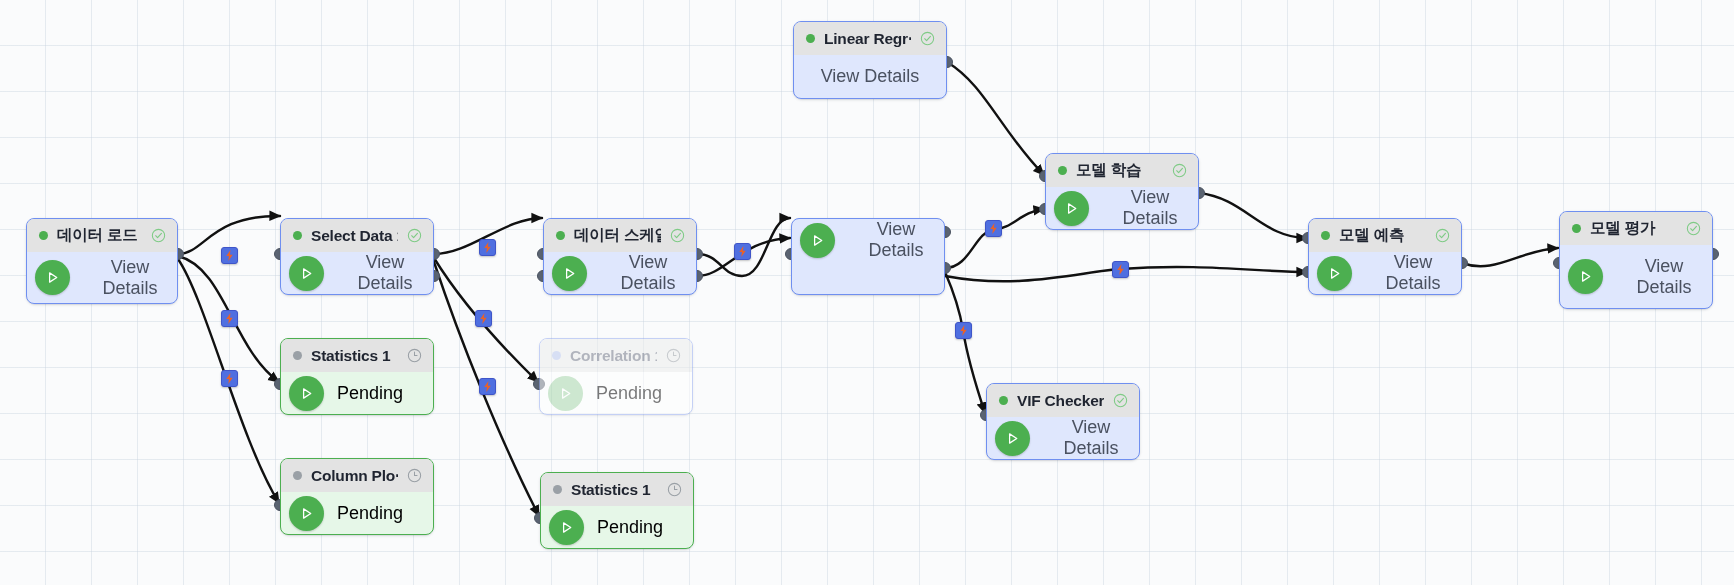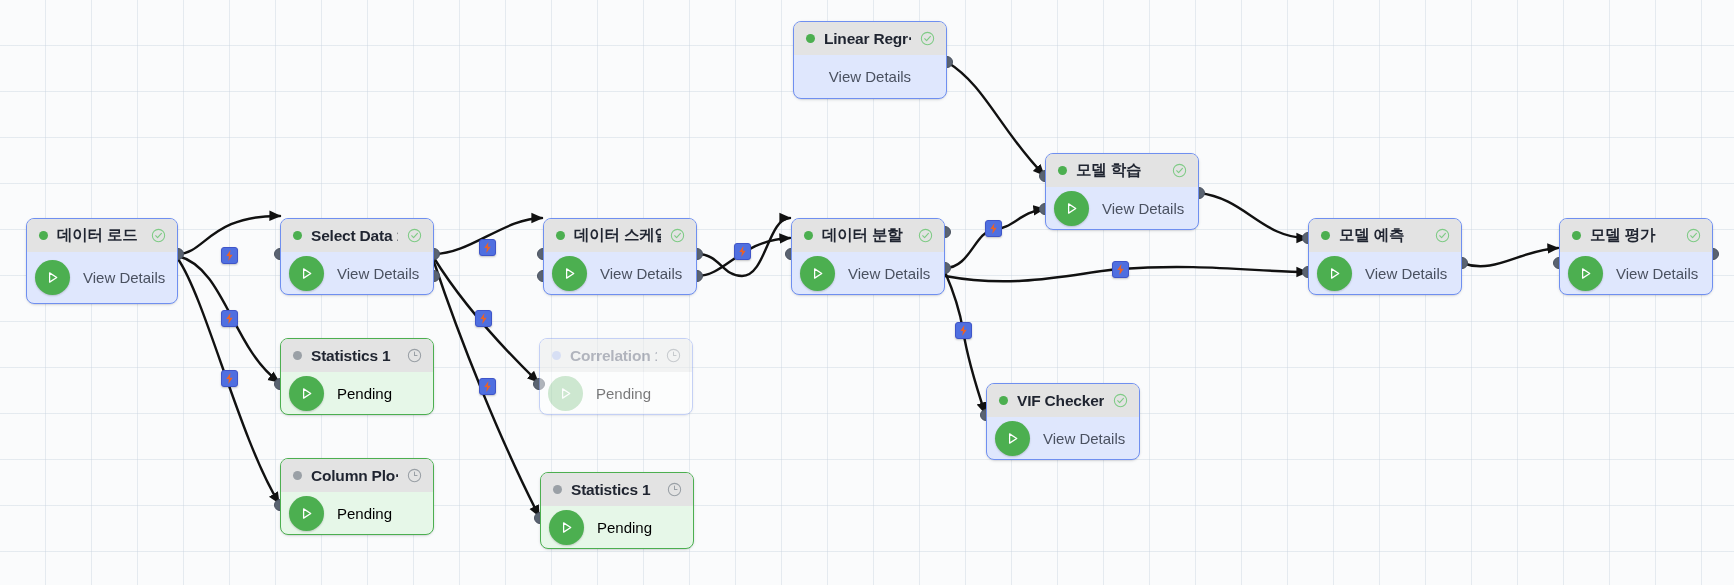--- a/index.html
+++ b/index.html
@@ -48,21 +48,21 @@
   .stat-ico{width:15px;height:15px;flex:0 0 auto;}
   .body{position:relative;height:calc(100% - 33px);display:flex;align-items:center;}
   .play{
     width:35px;height:35px;border-radius:50%;background:#4caf50;
     display:flex;align-items:center;justify-content:center;
     margin-left:8px;flex:0 0 auto;
     box-shadow:0 1px 2px rgba(0,0,0,.18);
   }
   .node.running .play{background:#a5d6a8;box-shadow:none;}
   .play svg{display:block;}
-  .vdt{font-size:15px;color:#4a5160;margin-left:13px;text-align:center;}
+  .vdt{font-size:18px;color:#4a5160;margin-left:13px;text-align:center;}
   .node.pending .vdt,.node.running .vdt{color:#000000;}
   .body.nobtn{justify-content:center;}
   .body.nobtn .vdt{margin-left:0;}
   .handle{
     position:absolute;width:12px;height:12px;border-radius:50%;
     background:#5b6472;border:1.5px solid #4a5260;box-sizing:border-box;
   }
   .ebtn{
     position:absolute;width:17px;height:17px;border-radius:3px;
     background:#4f6fe0;border:1.5px solid #3f55c9;box-sizing:border-box;
@@ -262,28 +262,20 @@
               <svg width="17" height="17" viewBox="0 0 20 20">
                 <path d="M6.6 4.6 L15 10 L6.6 15.4 Z" fill="none" stroke="#ffffff" stroke-width="1.5" stroke-linejoin="round"></path>
               </svg>
             </div>
             <span class="vdt">Pending</span>
           </div>
         </div>
       </div>
       <div class="node done" style="left: 791px; top: 218px; width: 154px; height: 77px;">
         <div class="inner">
-          <div class="hdr">
-            <span class="dot"></span>
-            <span class="ttl">데이터 분할</span>
-            <svg class="stat-ico" viewBox="0 0 20 20">
-              <circle cx="10" cy="10" r="8.2" fill="none" stroke="#7fcb86" stroke-width="1.4"></circle>
-              <path d="M6.2 10.3 L8.8 12.9 L13.9 7.2" fill="none" stroke="#7fcb86" stroke-width="1.5" stroke-linecap="round" stroke-linejoin="round"></path>
-            </svg>
-          </div>
           <div class="body">
             <div class="play">
               <svg width="17" height="17" viewBox="0 0 20 20">
                 <path d="M6.6 4.6 L15 10 L6.6 15.4 Z" fill="none" stroke="#ffffff" stroke-width="1.5" stroke-linejoin="round"></path>
               </svg>
             </div>
             <span class="vdt">View Details</span>
           </div>
         </div>
       </div>
@@ -355,21 +347,21 @@
           <div class="body">
             <div class="play">
               <svg width="17" height="17" viewBox="0 0 20 20">
                 <path d="M6.6 4.6 L15 10 L6.6 15.4 Z" fill="none" stroke="#ffffff" stroke-width="1.5" stroke-linejoin="round"></path>
               </svg>
             </div>
             <span class="vdt">View Details</span>
           </div>
         </div>
       </div>
-      <div class="node done" style="left: 1559px; top: 218px; width: 154px; height: 77px;">
+      <div class="node done" style="left: 1559px; top: 211px; width: 154px; height: 98px;">
         <div class="inner">
           <div class="hdr">
             <span class="dot"></span>
             <span class="ttl">모델 평가</span>
             <svg class="stat-ico" viewBox="0 0 20 20">
               <circle cx="10" cy="10" r="8.2" fill="none" stroke="#7fcb86" stroke-width="1.4"></circle>
               <path d="M6.2 10.3 L8.8 12.9 L13.9 7.2" fill="none" stroke="#7fcb86" stroke-width="1.5" stroke-linecap="round" stroke-linejoin="round"></path>
             </svg>
           </div>
           <div class="body">

